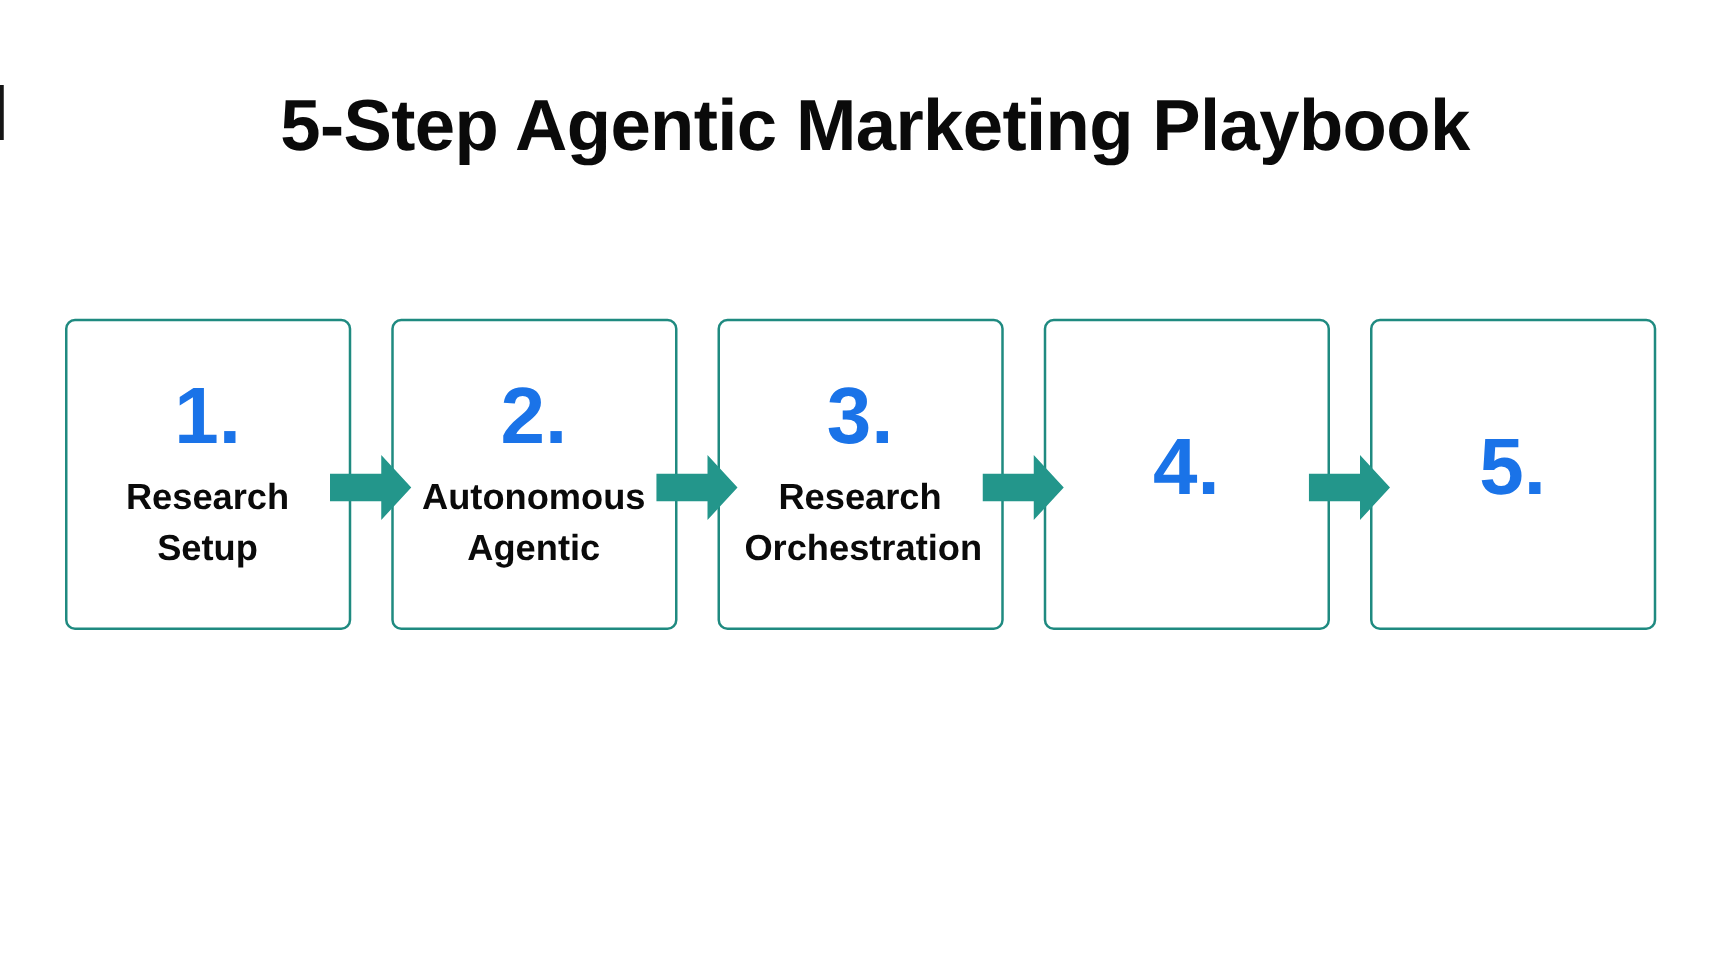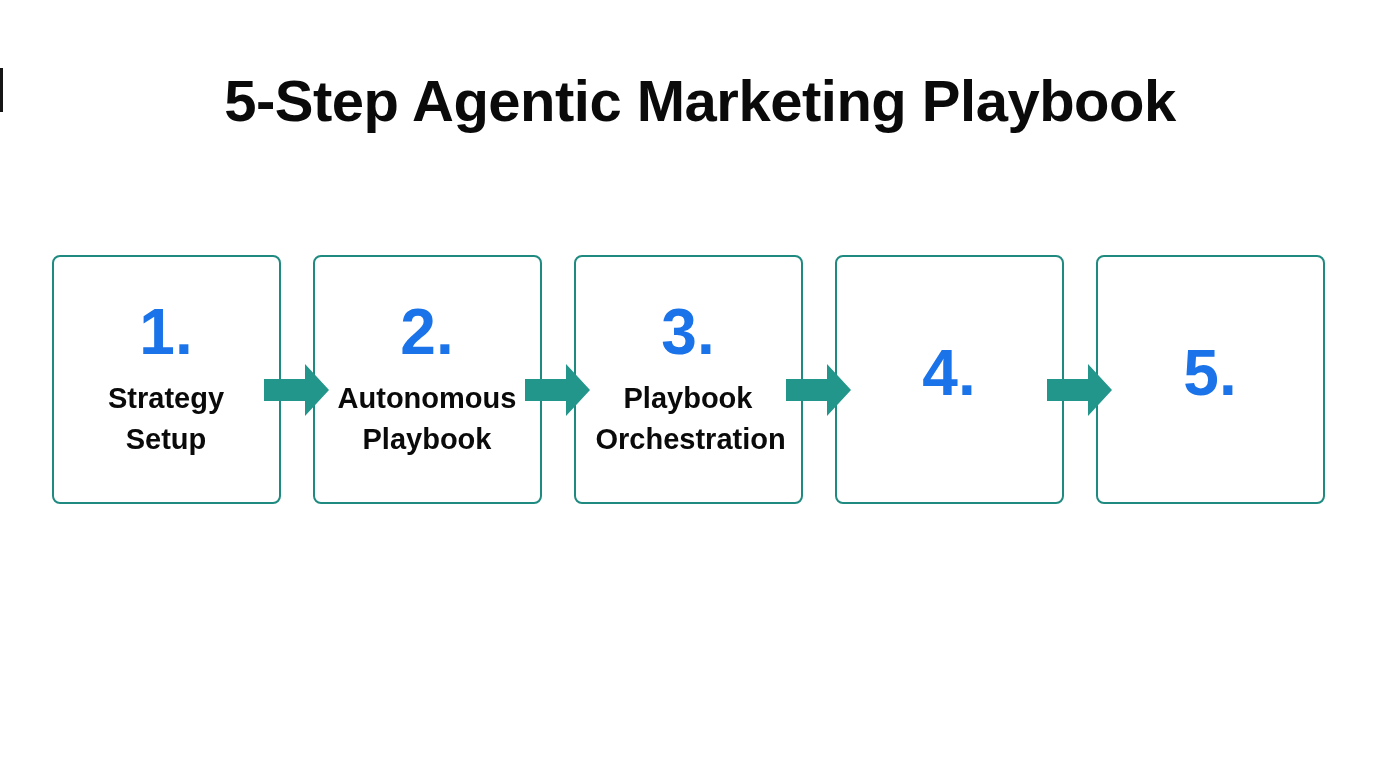--- a/index.html
+++ b/index.html
@@ -80,43 +80,43 @@
 <div class="stage">
 
   <div class="edge-artifact"></div>
 
   <h1 class="page-title">5-Step Agentic Marketing Playbook</h1>
 
   <div class="diagram">
 
     <div class="step-box">
       <div class="step-number">1.</div>
-      <div class="step-label">Strategy Setup</div>
+      <div class="step-label">Research Setup</div>
     </div>
 
     <div class="arrow-gap">
       <svg class="arrow-icon" width="66" height="56" viewBox="0 0 66 56" aria-hidden="true">
         <polygon points="0,17 41,17 41,2 65,28 41,54 41,39 0,39" fill="#23968b"></polygon>
       </svg>
     </div>
 
     <div class="step-box">
       <div class="step-number">2.</div>
-      <div class="step-label">Autonomous Playbook</div>
+      <div class="step-label">Autonomous Agentic</div>
     </div>
 
     <div class="arrow-gap">
       <svg class="arrow-icon" width="66" height="56" viewBox="0 0 66 56" aria-hidden="true">
         <polygon points="0,17 41,17 41,2 65,28 41,54 41,39 0,39" fill="#23968b"></polygon>
       </svg>
     </div>
 
     <div class="step-box">
       <div class="step-number">3.</div>
-      <div class="step-label">Playbook Orchestration</div>
+      <div class="step-label">Research Orchestration</div>
     </div>
 
     <div class="arrow-gap">
       <svg class="arrow-icon" width="66" height="56" viewBox="0 0 66 56" aria-hidden="true">
         <polygon points="0,17 41,17 41,2 65,28 41,54 41,39 0,39" fill="#23968b"></polygon>
       </svg>
     </div>
 
     <div class="step-box">
       <div class="step-number">4.</div>

